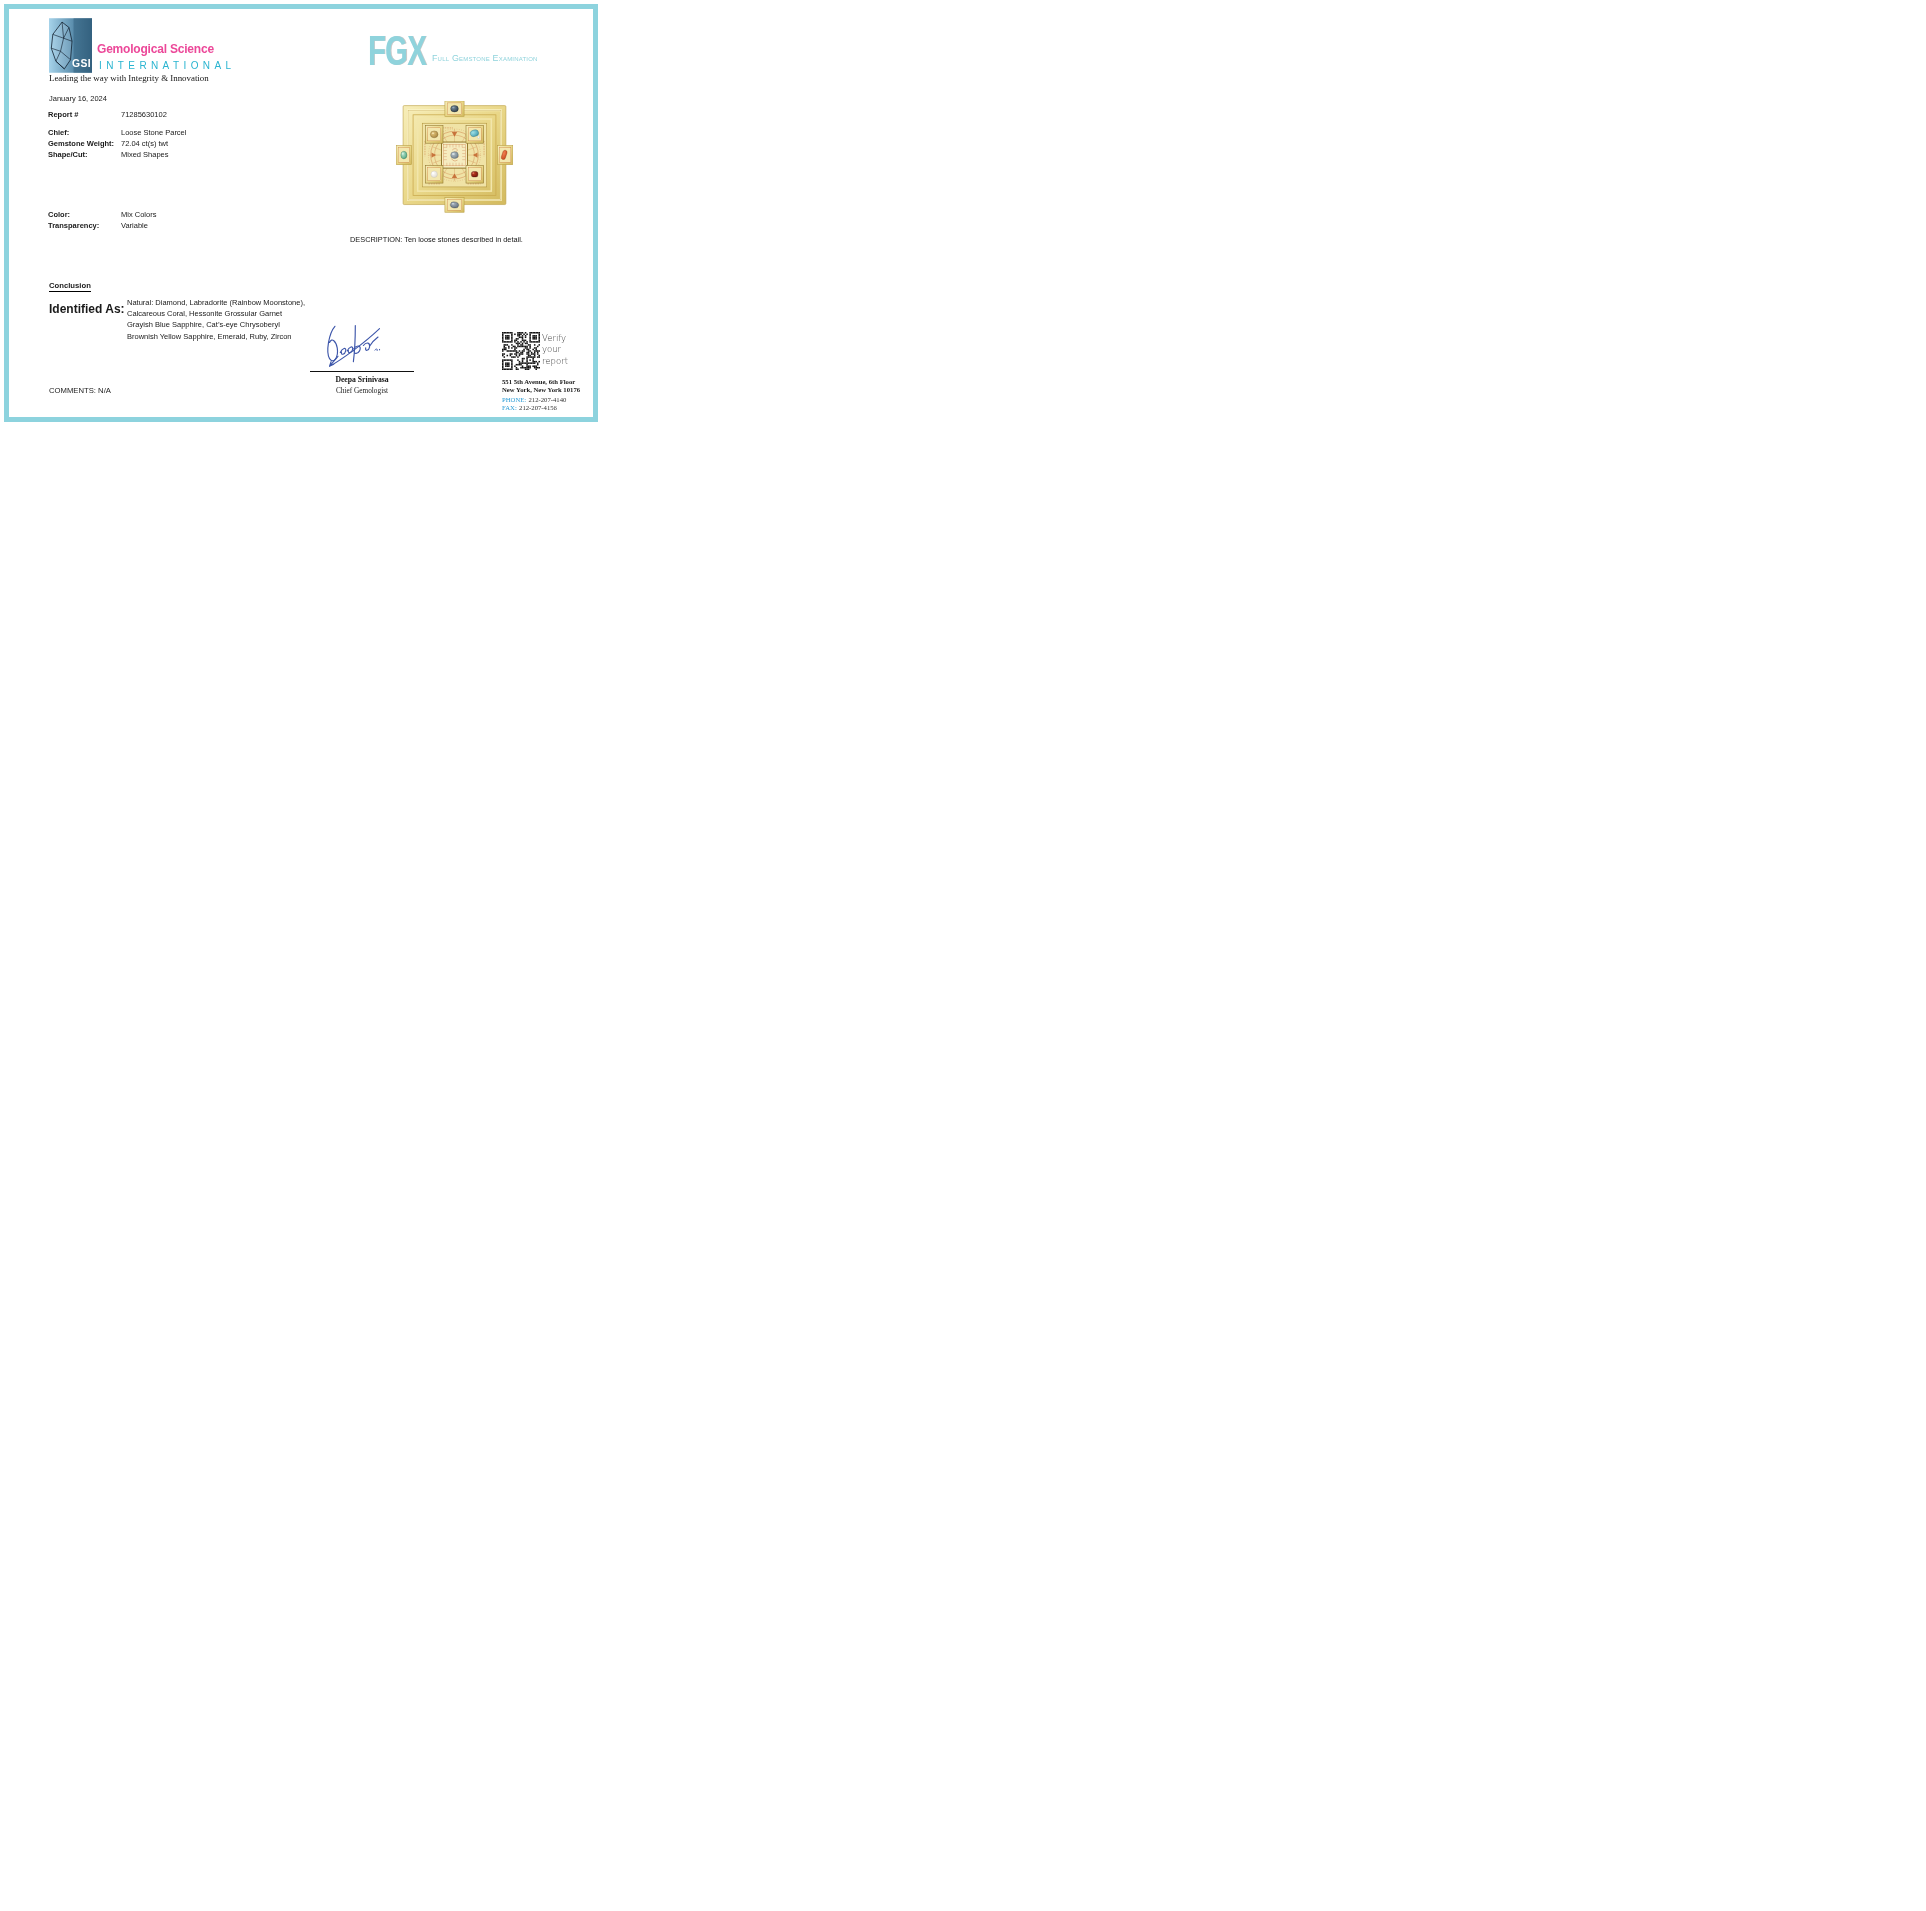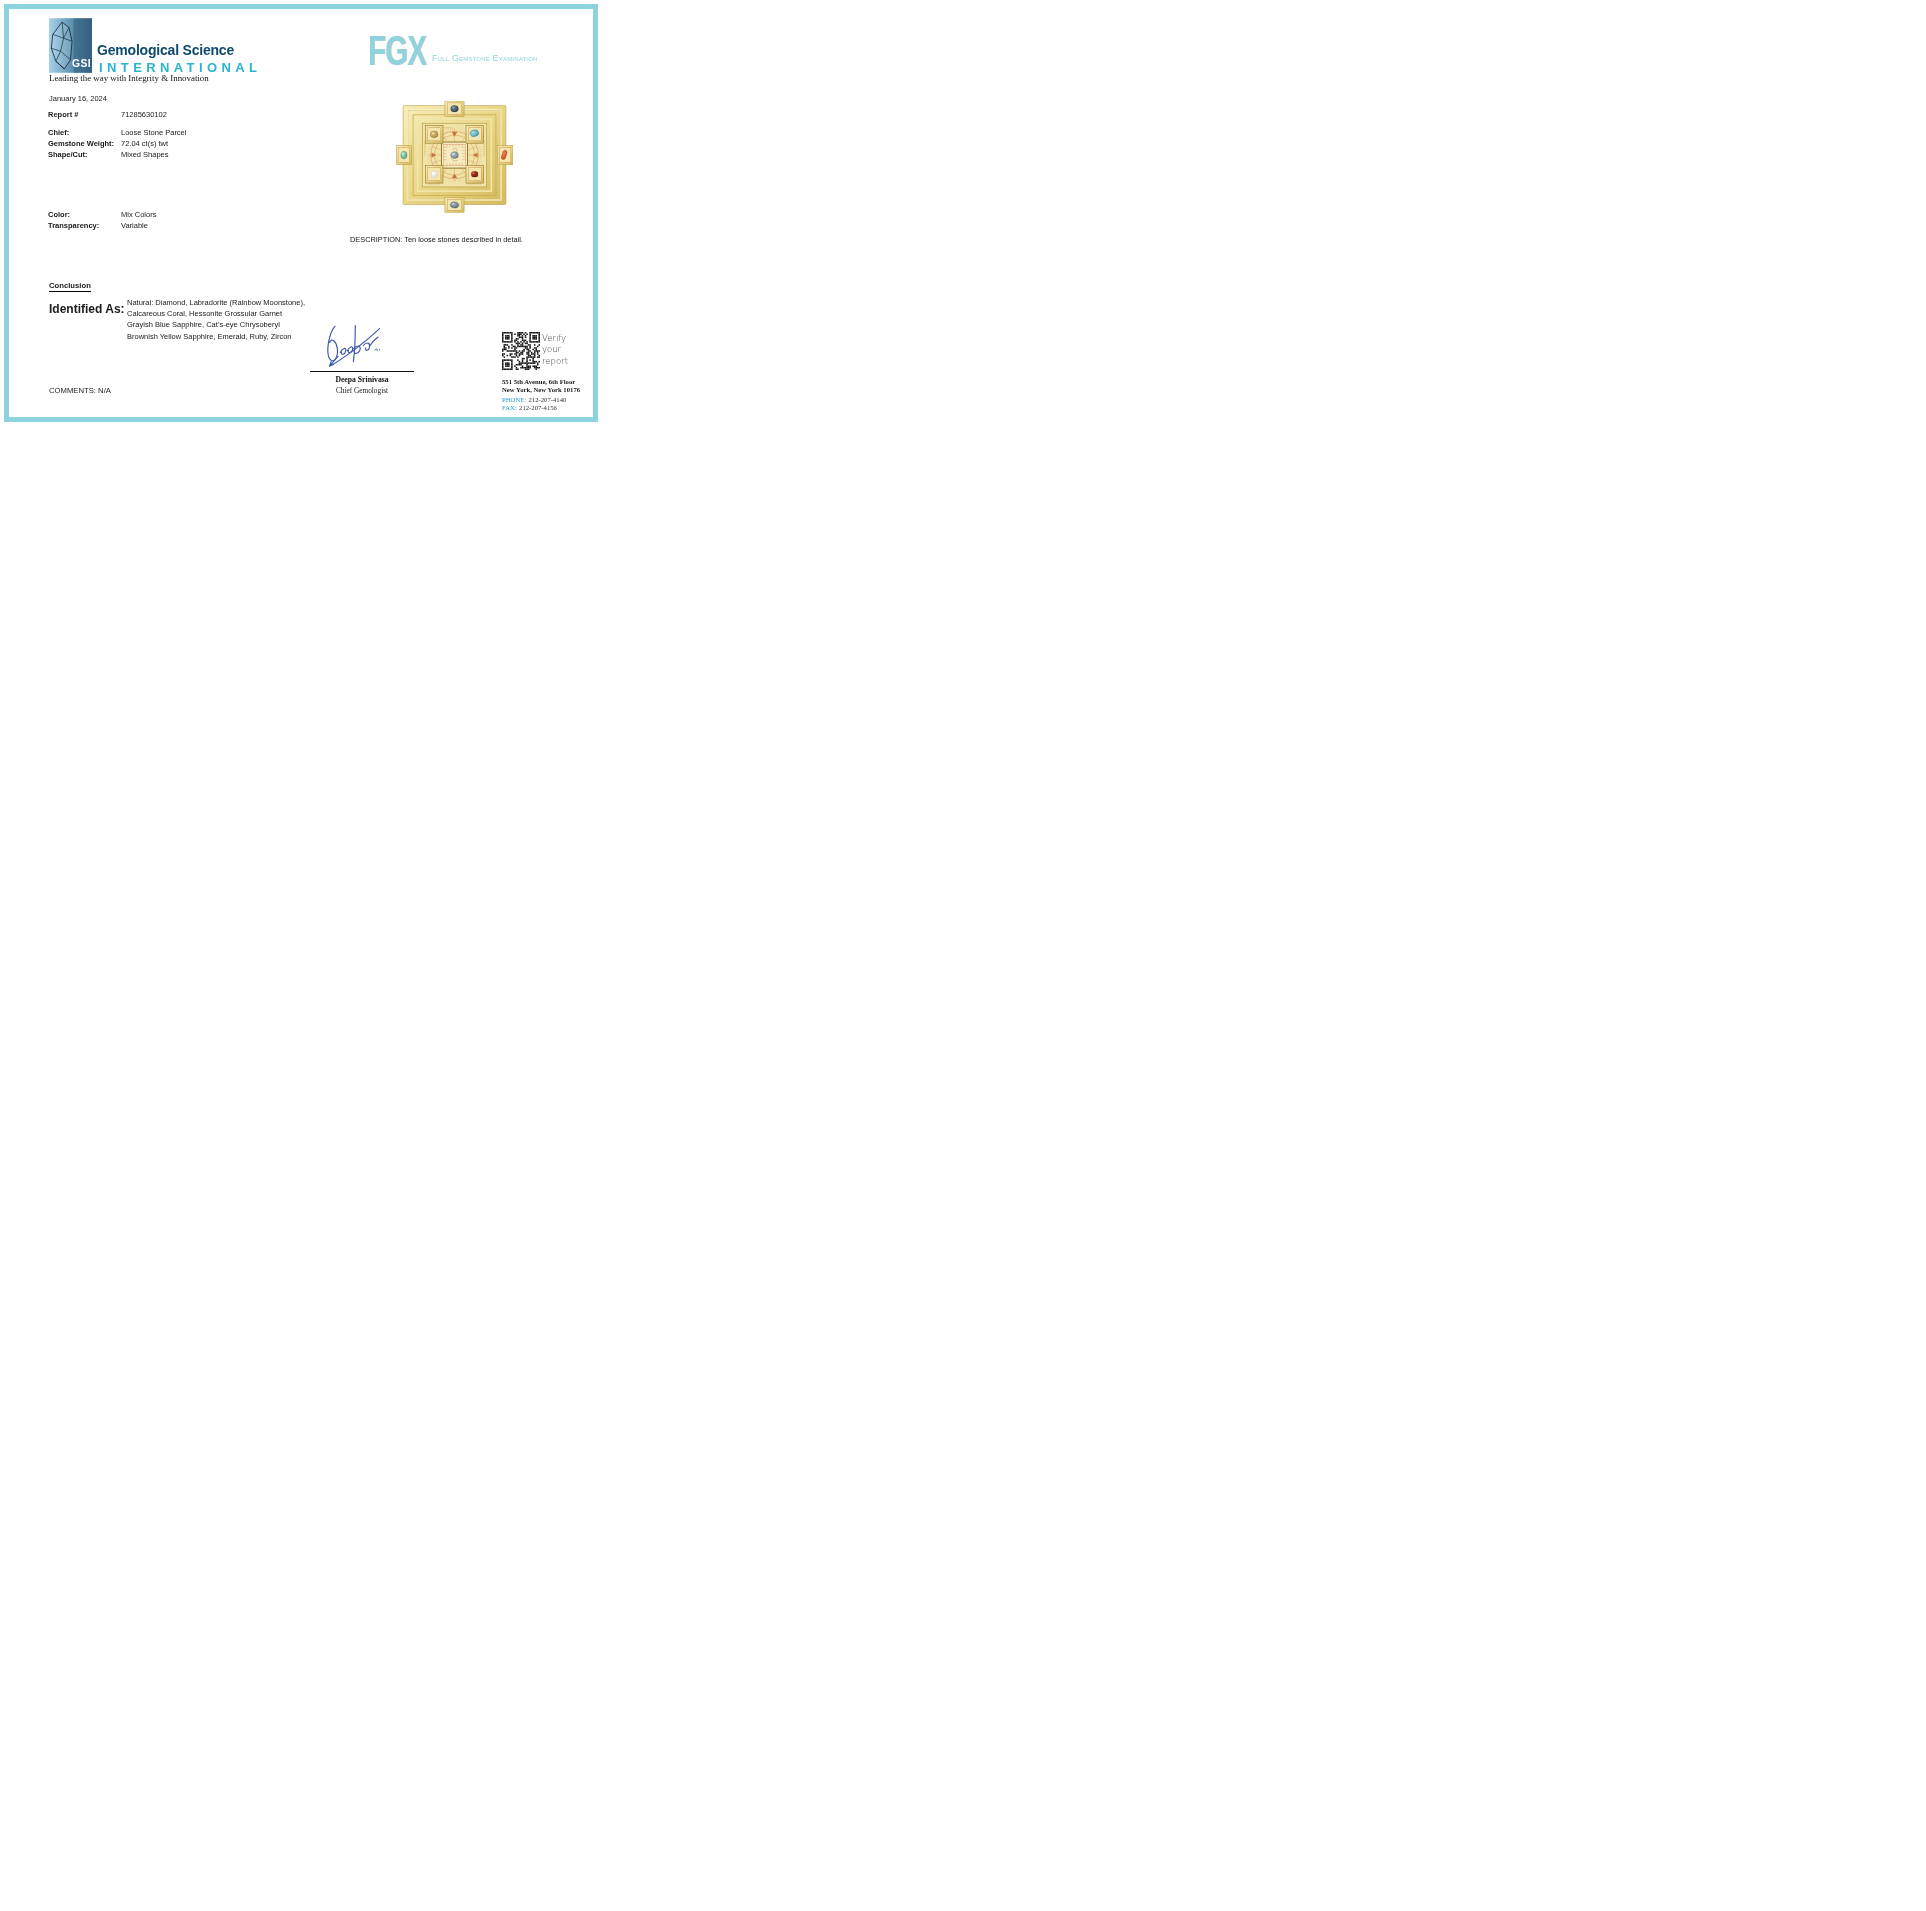--- a/index.html
+++ b/index.html
@@ -4,23 +4,23 @@
 <style>
   html,body{margin:0;padding:0;background:#ffffff;}
   .sheet{position:relative;width:601px;height:425px;background:#fff;overflow:hidden;
          font-family:"Liberation Sans",sans-serif;color:#1a1a1a;}
   .frame{position:absolute;left:3.5px;top:3.5px;right:3.5px;bottom:3.5px;
          border:5.8px solid var(--border-teal,#8dd3de);pointer-events:none;}
   .abs{position:absolute;}
 
   
   .gsi-svg{position:absolute;left:49px;top:18px;width:43px;height:55px;}
-  .brand-name{position:absolute;left:97px;top:42px;font-size:14px;font-weight:600;
-              color:#0c4a6e;letter-spacing:-0.2px;white-space:nowrap;}
-  .brand-intl{position:absolute;left:99px;top:60px;font-size:13px;font-weight:700;
+  .brand-name{position:absolute;left:97px;top:42px;font-size:12px;font-weight:600;
+              color:#ec4899;letter-spacing:-0.2px;white-space:nowrap;}
+  .brand-intl{position:absolute;left:99px;top:60px;font-size:10px;font-weight:400;
               letter-spacing:4.4px;color:var(--international-cyan,#29b4d0);white-space:nowrap;}
   .brand-tagline{position:absolute;left:49px;top:73px;font-family:"Liberation Serif",serif;
                  font-size:8.9px;color:#141414;white-space:nowrap;}
 
   
   .fgx{position:absolute;left:368px;top:35px;height:33px;}
   .fgx span{display:inline-block;font-size:42px;line-height:32px;font-weight:bold;
             letter-spacing:-1.2px;color:var(--fgx-teal,#8fd3dc);
             transform:scaleX(.70);transform-origin:0 0;white-space:nowrap;
             text-shadow:1.2px 0.4px 0 #c9c9c9;}

